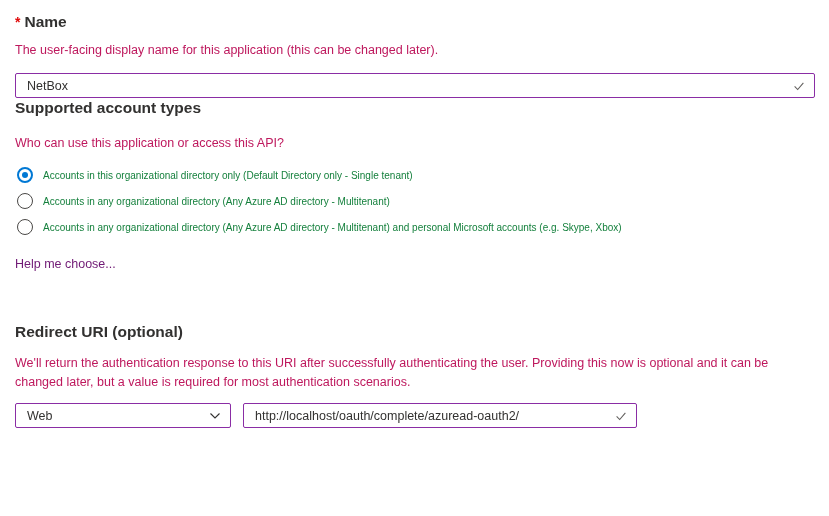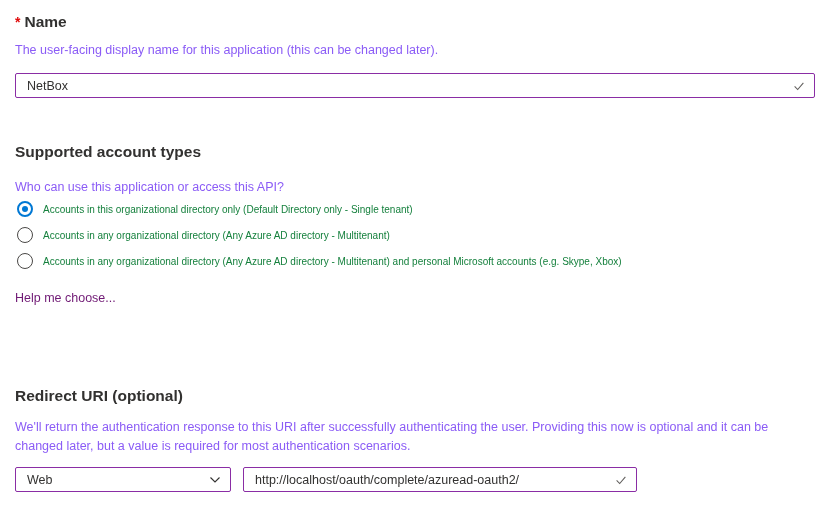--- a/index.html
+++ b/index.html
@@ -22,21 +22,21 @@
     color: #323130;
   }
   .required-marker {
     color: #e00b0b;
     margin-right: 4px;
     font-size: 14px;
   }
   .desc-text {
     font-size: 12.5px;
     line-height: 18.5px;
-    color: #8b5cf6;
+    color: #be185d;
   }
   
   .name-label { margin-bottom: 10px; }
   .name-desc { margin-bottom: 14px; line-height: 17px; }
   .input-wrap {
     position: relative;
     height: 25px;
   }
   .text-input {
     width: 100%;
@@ -52,24 +52,24 @@
   }
   .check-icon {
     position: absolute;
     right: 9px;
     top: 50%;
     transform: translateY(-50%);
     width: 14px;
     height: 14px;
     pointer-events: none;
   }
-  .name-input-wrap { margin-bottom: 44px; }
+  .name-input-wrap { }
   
   .acct-label { margin-bottom: 17px; }
-  .acct-question { margin-bottom: 0; line-height: 17px; }
+  .acct-question { margin-bottom: 10px; line-height: 17px; }
   .radio-row {
     display: flex;
     align-items: center;
     height: 26px;
     cursor: pointer;
   }
   .radio-circle {
     width: 16px;
     height: 16px;
     min-width: 16px;
@@ -100,21 +100,21 @@
   }
   .help-link {
     display: inline-block;
     margin-top: 17px;
     font-size: 12.5px;
     color: #701a75;
     text-decoration: none;
     cursor: pointer;
   }
   
-  .redirect-label { margin-top: 80px; margin-bottom: 12px; }
+  .redirect-label { margin-top: 50px; margin-bottom: 12px; }
   .redirect-desc { max-width: 800px; margin-bottom: 12px; }
   .redirect-row {
     display: flex;
     gap: 12px;
     align-items: center;
   }
   .platform-select {
     position: relative;
     width: 216px;
     min-width: 216px;

